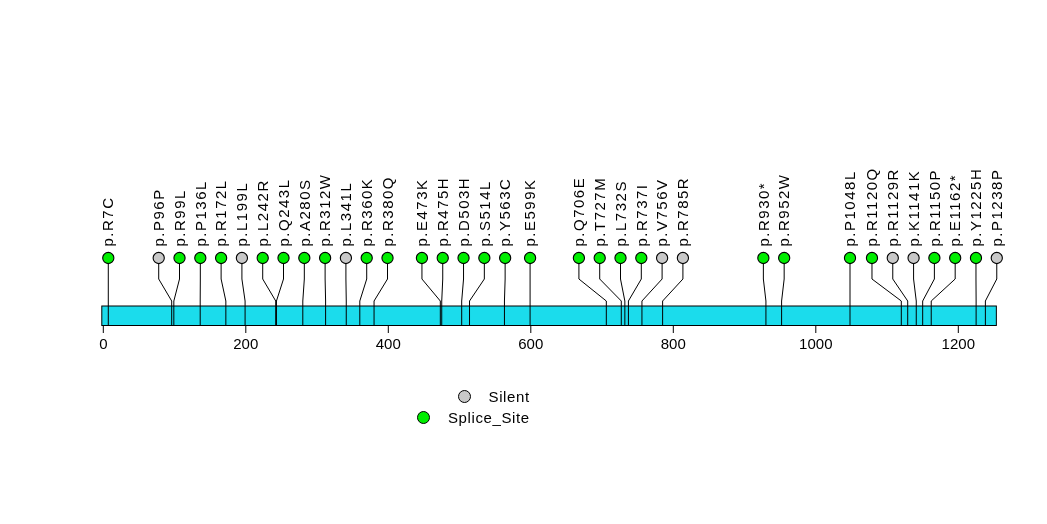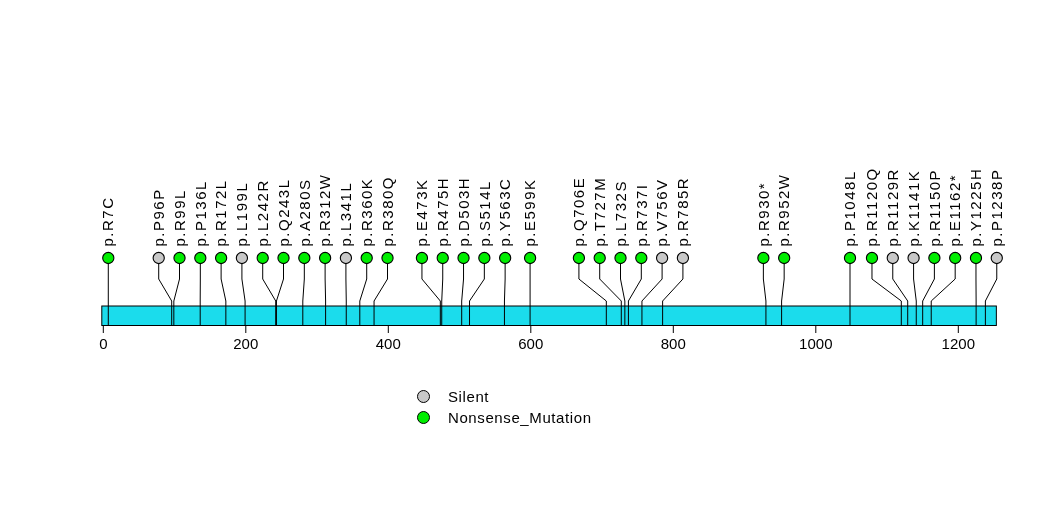--- a/index.html
+++ b/index.html
@@ -24,20 +24,21 @@
   }
   #legend{
     position:absolute;
     left:417px;
     top:386px;
   }
   .legend-row{
     display:flex;
     align-items:center;
     height:20.8px;
+    justify-content:flex-end;
   }
   .legend-dot{
     width:11px;height:11px;
     border:1px solid #000;
     border-radius:50%;
     flex:0 0 auto;
   }
   .legend-text{
     margin-left:18px;
     font-size:15px;
@@ -173,16 +174,16 @@
       <text transform="translate(1001.9803571428572 246.5) rotate(-90)" text-anchor="start" class="mut-label">p.P1238P</text>
     </svg>
 
   <div id="legend">
     <div class="legend-row">
       <span class="legend-dot" style="background: rgb(200, 200, 200);"></span>
       <span class="legend-text">Silent</span>
     </div>
     <div class="legend-row">
       <span class="legend-dot" style="background: rgb(0, 238, 0);"></span>
-      <span class="legend-text">Nonsense_Mutation</span>
+      <span class="legend-text">Splice_Site</span>
     </div>
   </div>
 </div>
 
 </body></html>

